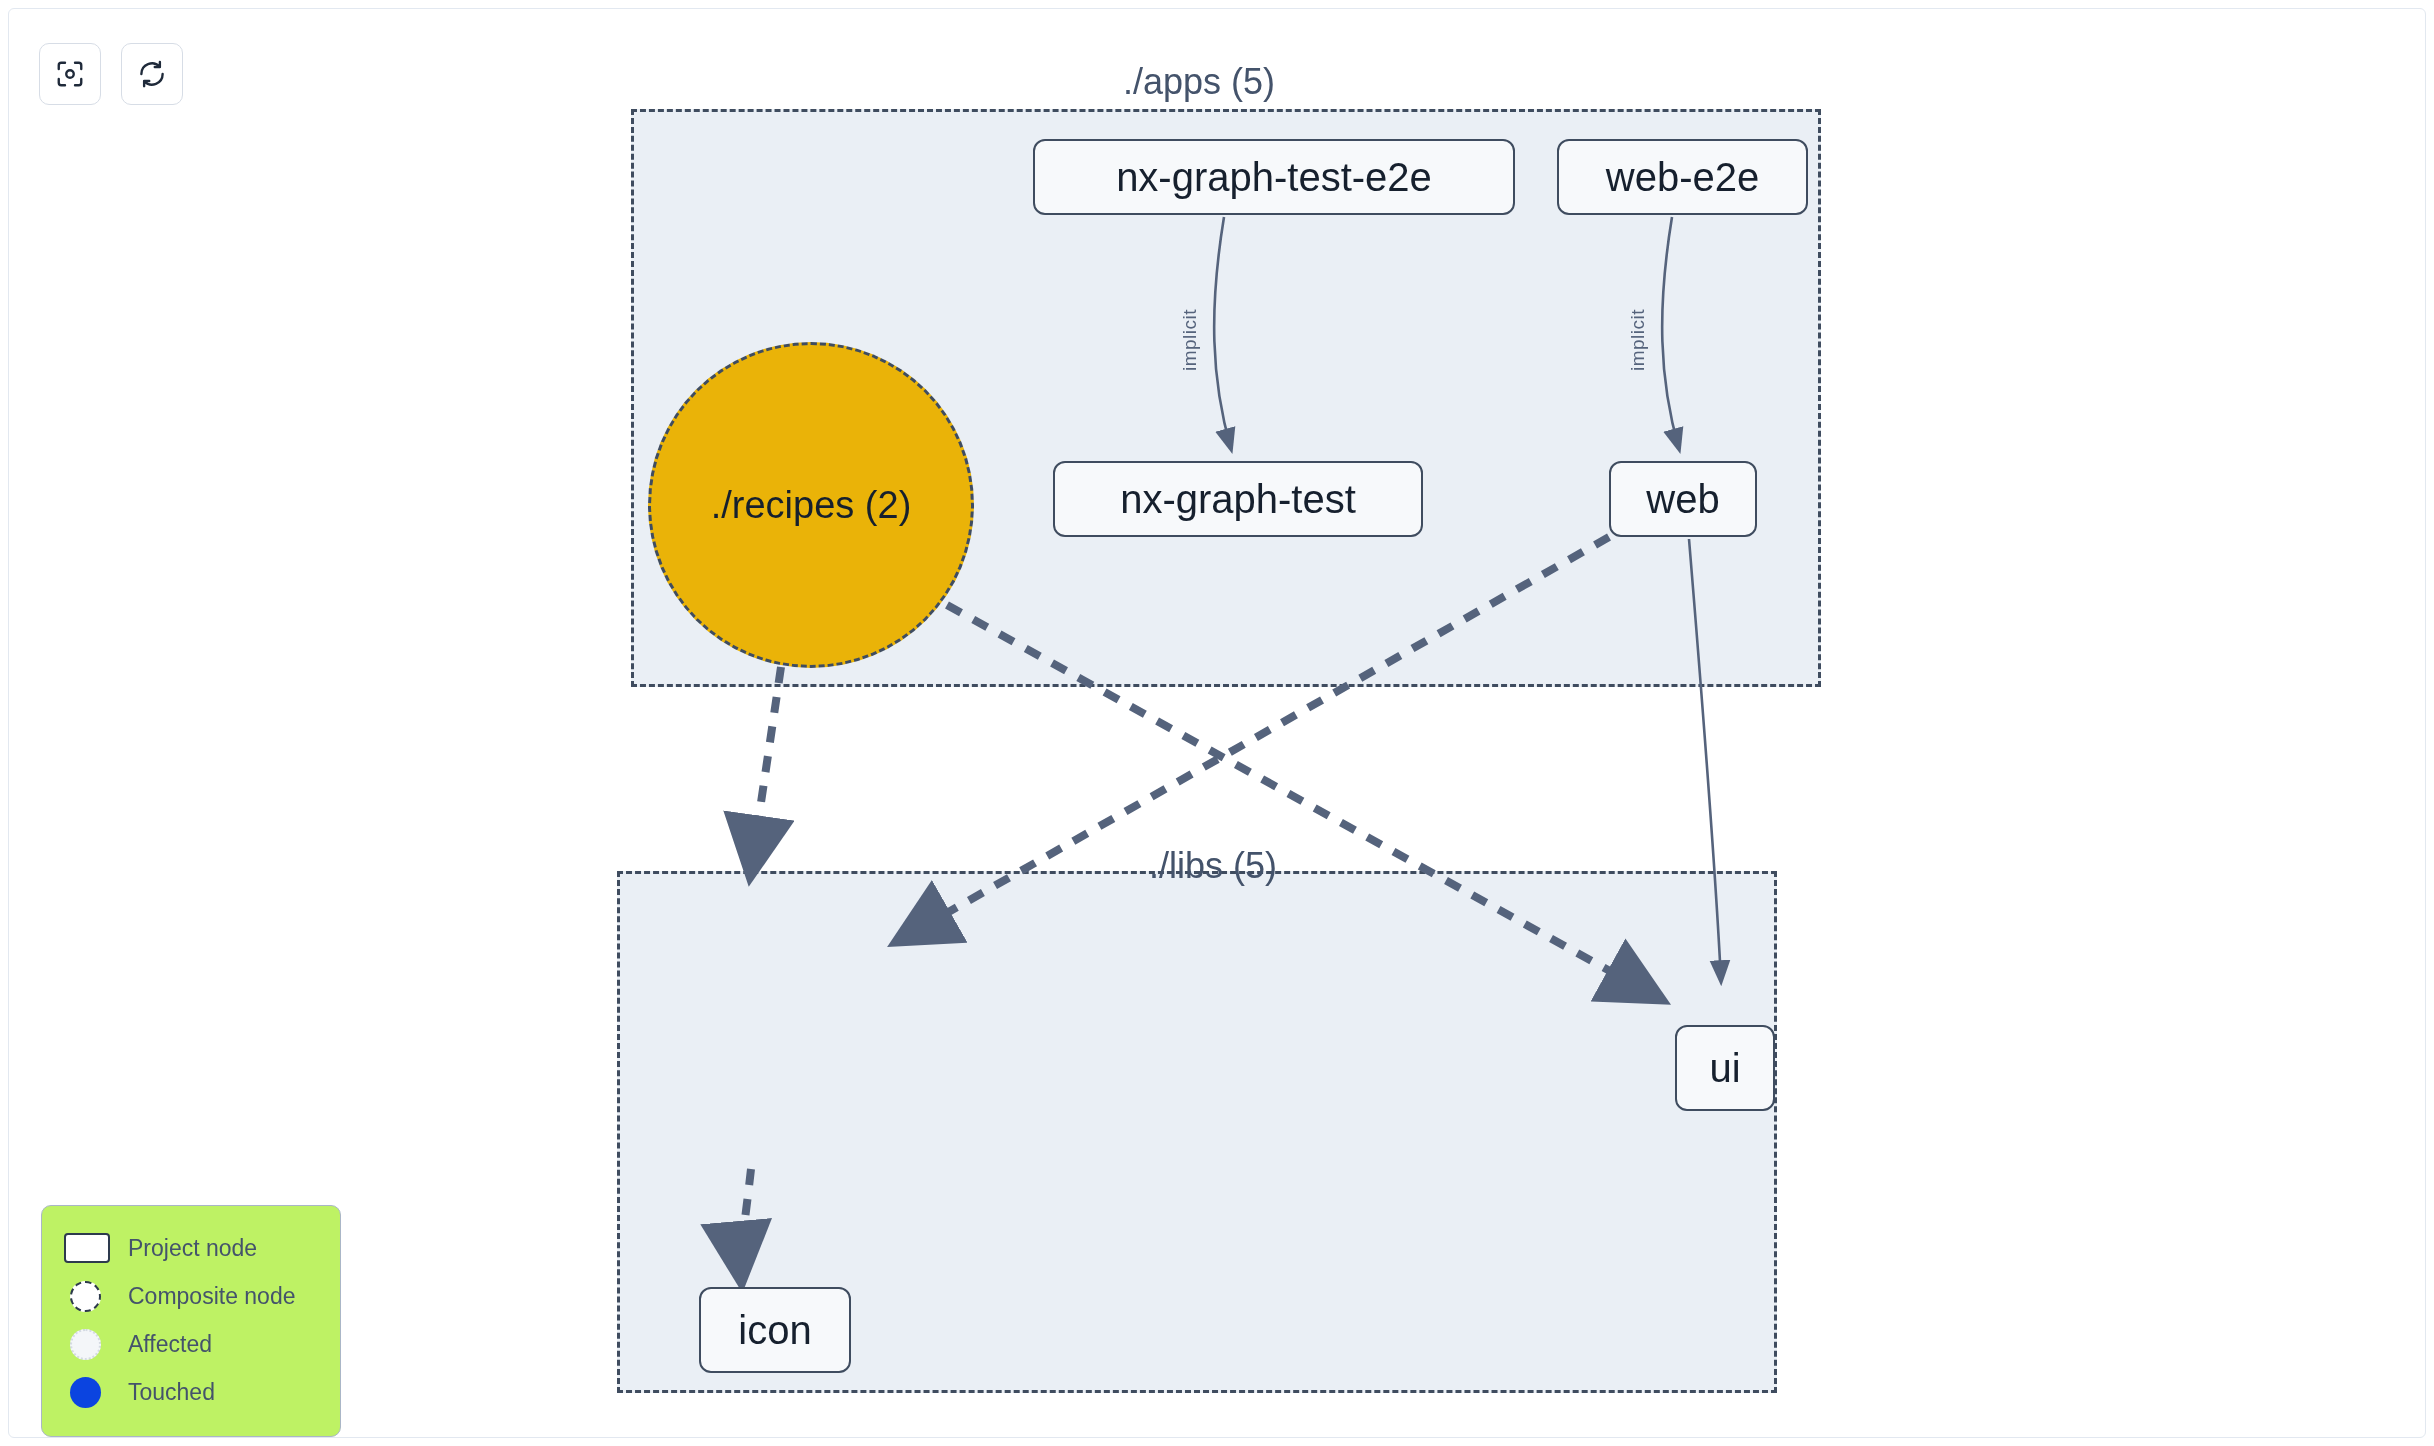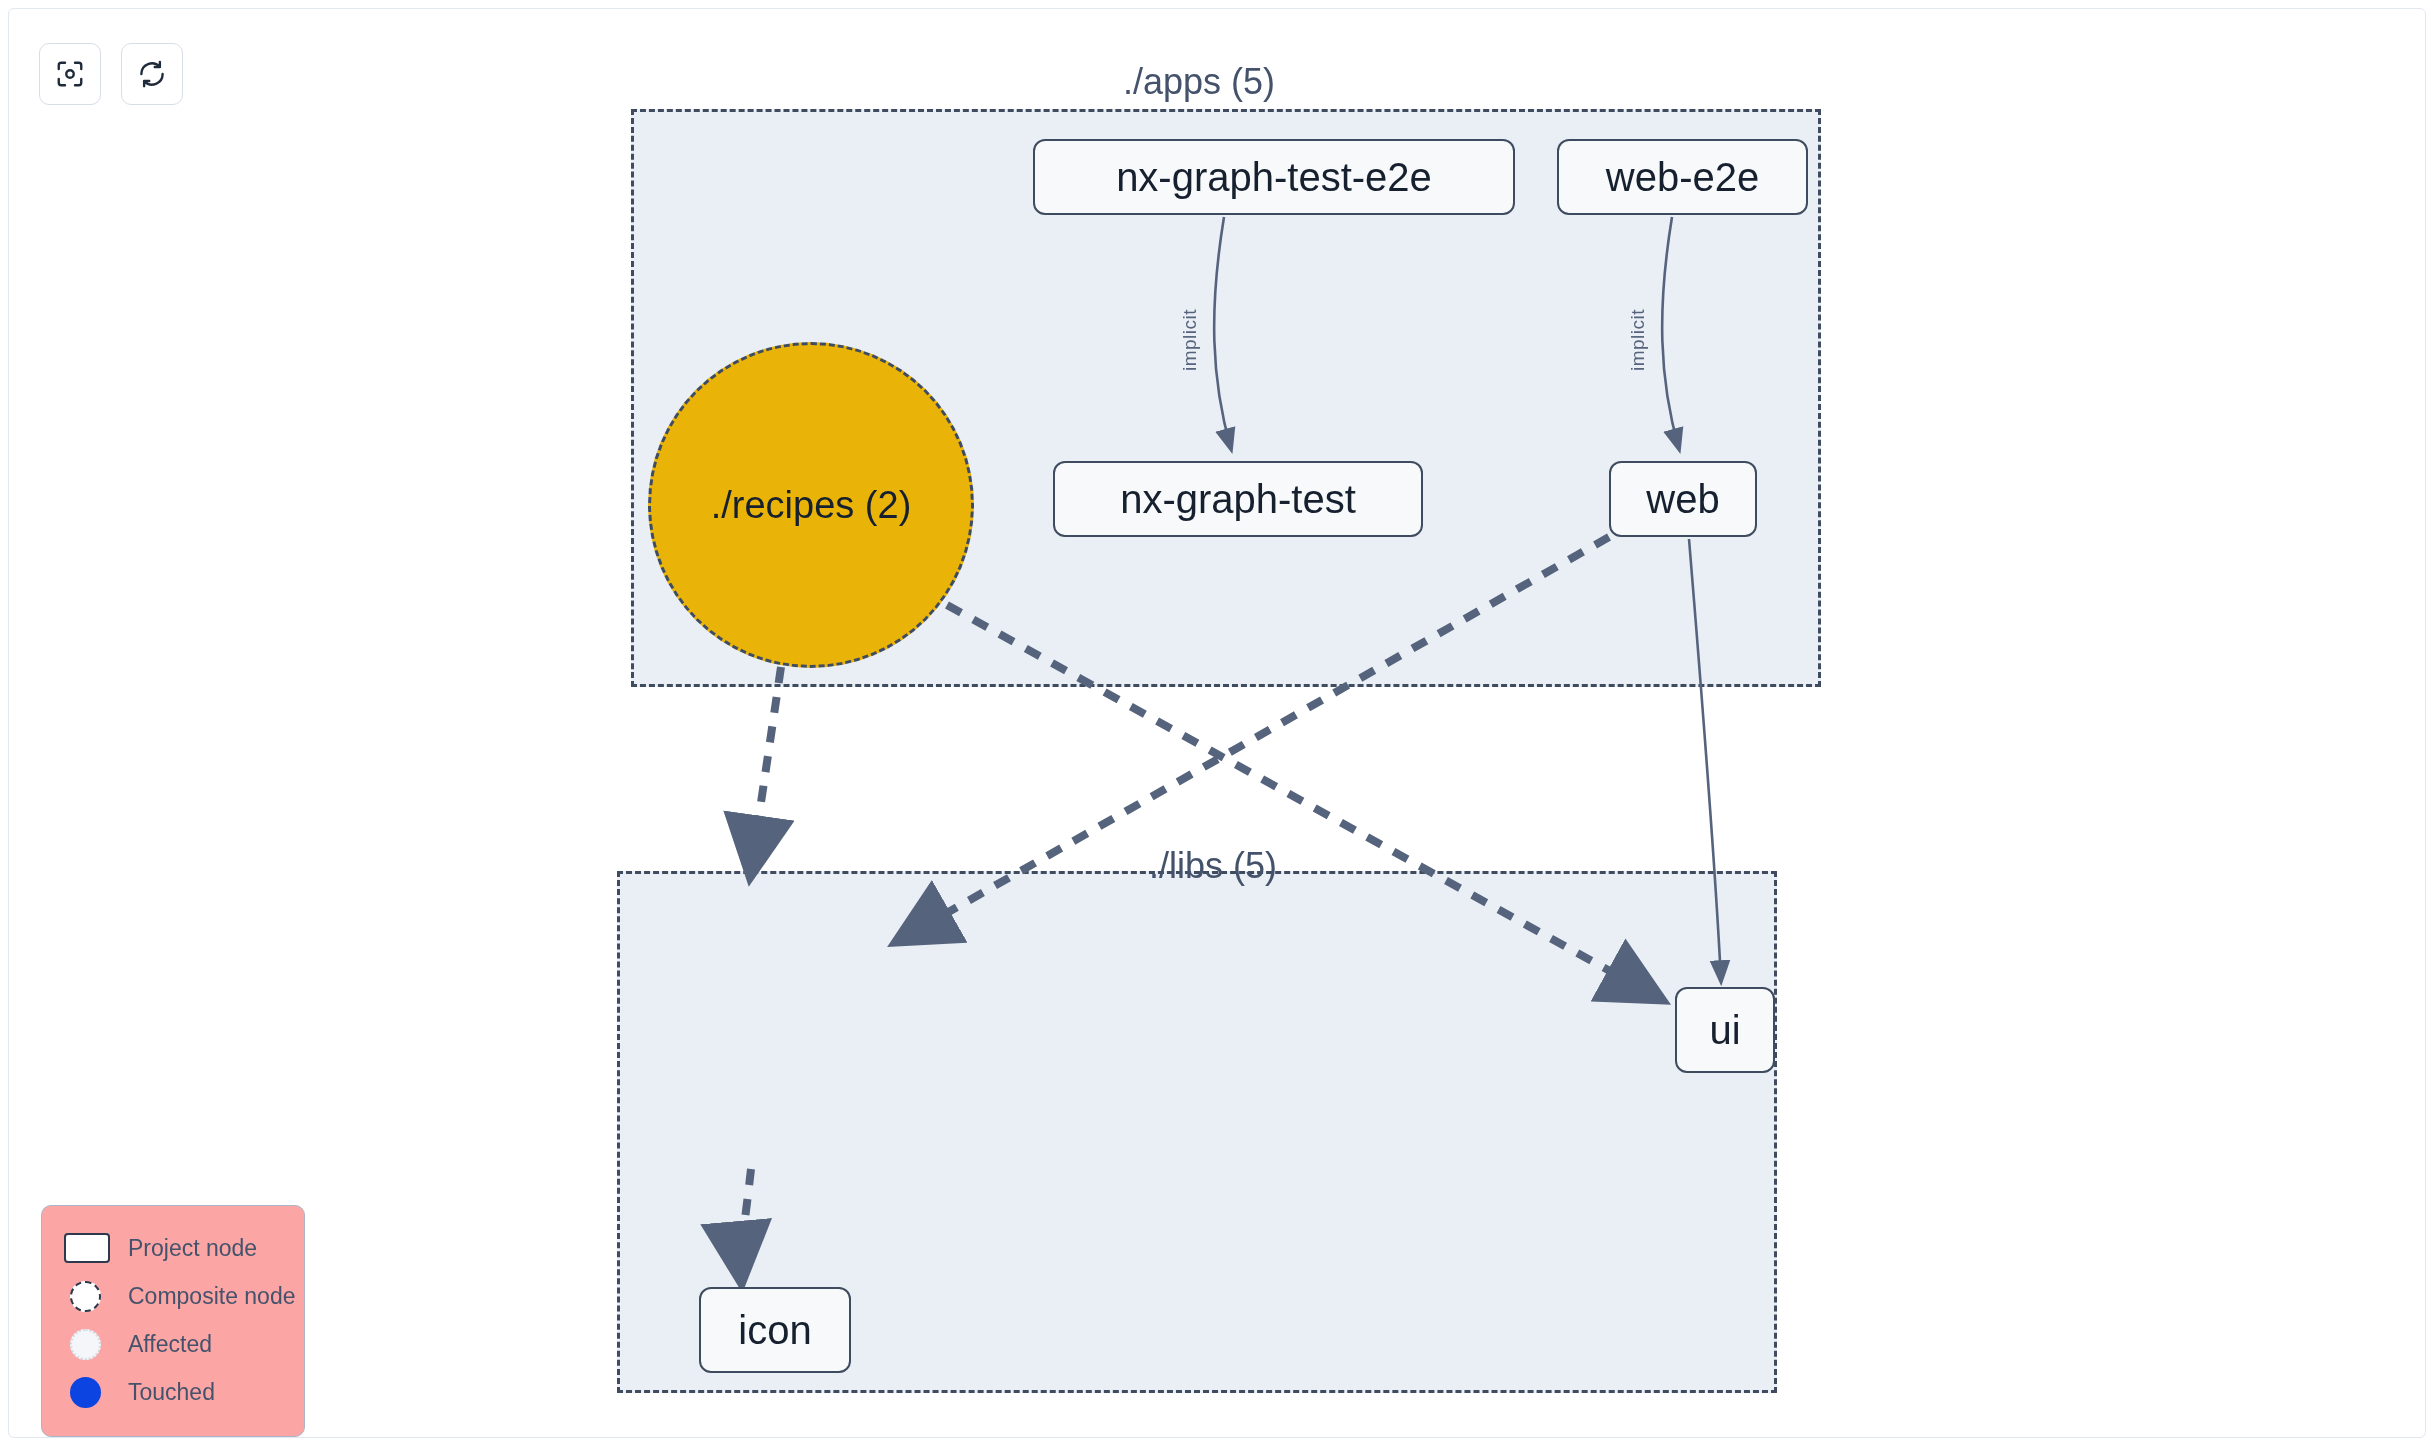--- a/index.html
+++ b/index.html
@@ -96,22 +96,22 @@
     color: #55637c;
     font-size: 19px;
     letter-spacing: 0.5px;
     transform-origin: center center;
     white-space: nowrap;
   }
 
   #legend {
     position: absolute;
     left: 32px; top: 1196px;
-    width: 264px;
-    background: #fca5a5;
+    width: 300px;
+    background: #bef264;
     border: 1px solid #aab6c7;
     border-radius: 10px;
     padding: 18px 20px 20px 22px;
     z-index: 40;
   }
   .legend-row {
     display: flex;
     align-items: center;
     height: 48px;
   }
@@ -221,21 +221,21 @@
     <div class="edge-label" style="left:1598px; top:320px; transform:rotate(-90deg);">implicit</div>
 
     <div class="project-node" style="left:1024px; top:130px; width:482px; height:76px;">nx-graph-test-e2e</div>
 
     <div class="project-node" style="left:1548px; top:130px; width:251px; height:76px;">web-e2e</div>
 
     <div class="project-node" style="left:1044px; top:452px; width:370px; height:76px;">nx-graph-test</div>
 
     <div class="project-node" style="left:1600px; top:452px; width:148px; height:76px;">web</div>
 
-    <div class="project-node" style="left:1666px; top:978px; width:100px; height:86px;text-align:center;">ui</div>
+    <div class="project-node" style="left:1666px; top:1016px; width:100px; height:86px;text-align:center;">ui</div>
 
     <div class="project-node" style="left:690px; top:1278px; width:152px; height:86px;">icon</div>
 
     <div class="composite-node" style="left:639px; top:333px; width:326px; height:326px;">./recipes (2)</div>
 
   </div>
 
   <div id="legend">
     <div class="legend-row">
       <span class="legend-swatch">

